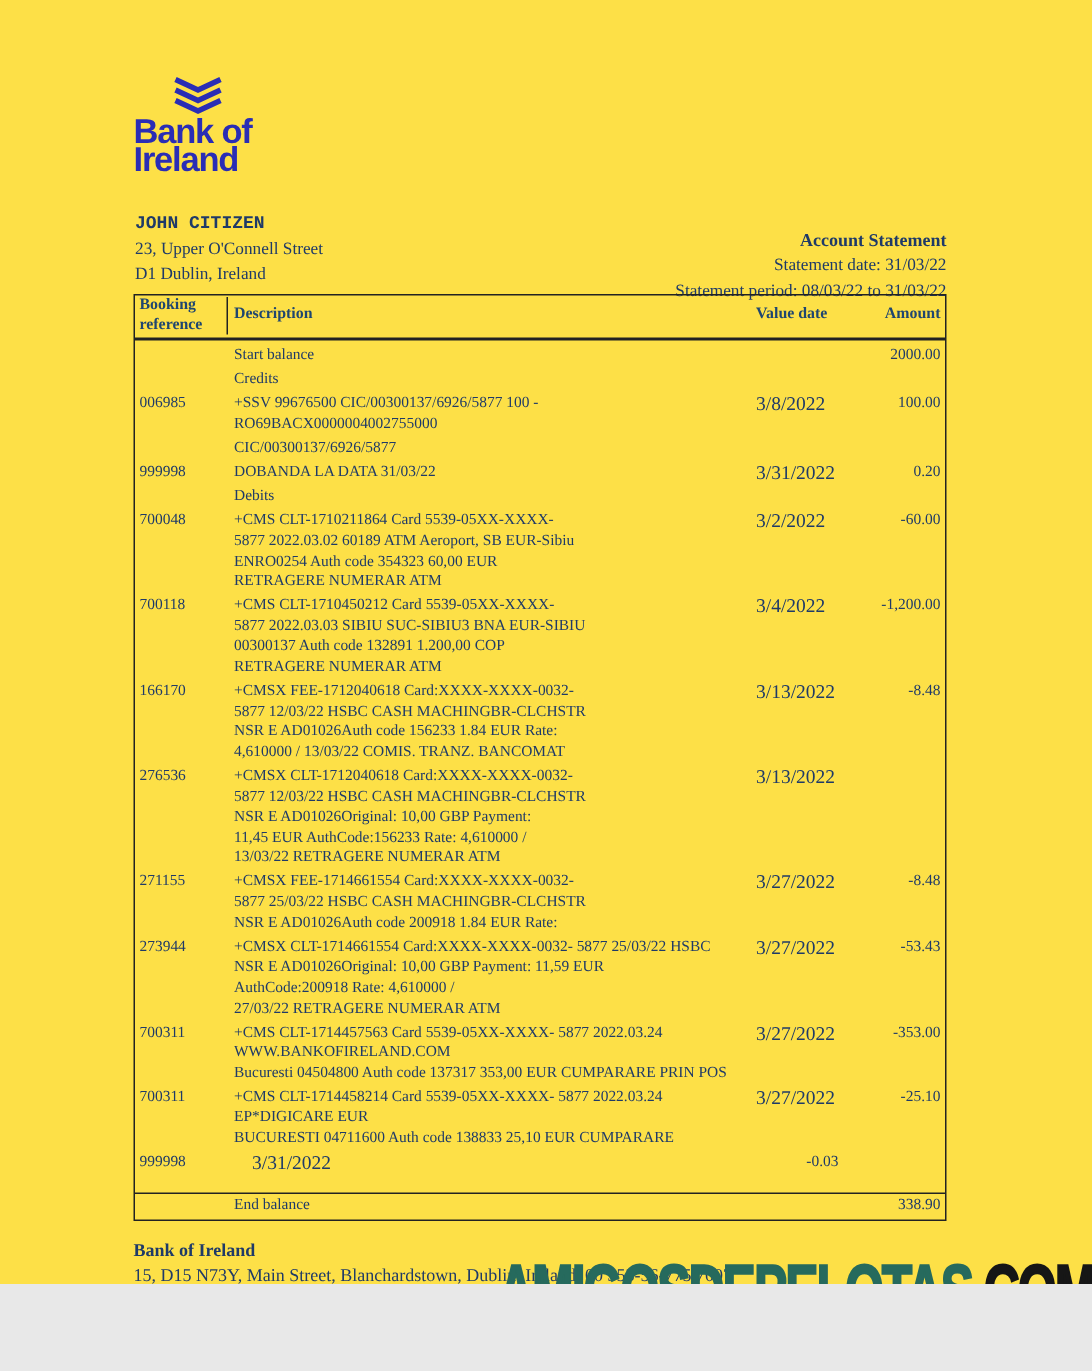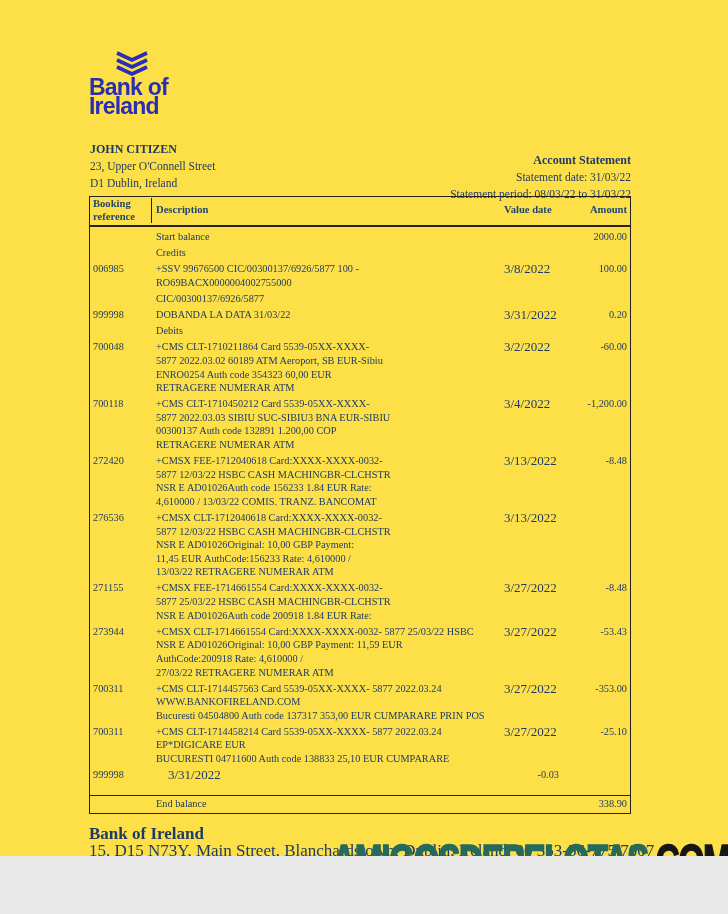--- a/index.html
+++ b/index.html
@@ -7,21 +7,21 @@
         font-family:"Liberation Serif",serif;color:#1f3a68;}
 
   
   .logo{position:absolute;left:89px;top:50px;}
   .logo-icon{display:block;margin-left:24px;margin-bottom:2px;}
   .logo-line{font-family:"Liberation Sans",sans-serif;font-weight:bold;font-size:23px;
              line-height:19px;color:#2a2db5;letter-spacing:-0.8px;}
 
   
   .customer{position:absolute;left:90px;top:141px;font-size:11.5px;line-height:17px;}
-  .customer .name{font-weight:bold;font-size:12px;}
+  .customer .name{font-weight:bold;font-size:12px;font-family:Liberation Mono, monospace;}
   .stmt-meta{position:absolute;right:97px;top:152px;text-align:right;font-size:11.5px;line-height:17px;}
   .stmt-meta .title{font-weight:bold;font-size:12px;}
 
   
   .stable{position:absolute;left:89px;top:196px;width:540px;border:1.5px solid #222;}
   .thead{display:grid;grid-template-columns:62px 336px 74px 1fr;
          border-bottom:2px solid #222;font-weight:bold;color:#1f4670;
          font-size:10.6px;line-height:12.6px;padding:1px 0 2px 0;}
   .thead .h-ref{padding:0 2px 0 3px;border-right:1.4px solid #222;}
   .thead .h-desc{padding:0 2px 0 4px;align-self:center;}
@@ -32,21 +32,21 @@
   .trow{display:grid;grid-template-columns:62px 336px 74px 1fr;margin-top:2.5px;}
   .trow:first-child{margin-top:0;}
   .c-ref{padding-left:3px;font-size:10.3px;line-height:13.6px;}
   .c-desc{padding-left:4px;}
   .c-desc .dline{font-size:10.3px;line-height:13.6px;white-space:nowrap;}
   .c-date{padding-left:16px;font-size:13px;line-height:13.6px;}
   .c-amt{text-align:right;padding-right:3px;font-size:10.3px;line-height:13.6px;}
   .trow.endrow{border-top:1.2px solid #222;padding-top:1px;margin-top:13px;}
 
   
-  .footer{position:absolute;left:89px;top:825px;font-size:17px;line-height:17px;}
+  .footer{position:absolute;left:89px;top:825px;font-size:12px;line-height:17px;}
   .footer .fbank{font-weight:bold;}
 
   
   .watermark{position:absolute;right:-2px;top:833px;white-space:nowrap;
              font-family:"Liberation Sans",sans-serif;font-weight:bold;font-size:49px;
              letter-spacing:-2px;transform:scaleX(0.68);transform-origin:100% 50%;
              z-index:5;}
   .watermark .wm-main{color:#266a5d;-webkit-text-stroke:1.6px #266a5d;}
   .watermark .wm-suffix{color:#161616;-webkit-text-stroke:1.6px #161616;}
 </style>
@@ -158,21 +158,21 @@
             <div class="dline">+CMS CLT-1710450212 Card 5539-05XX-XXXX-</div>
             <div class="dline">5877 2022.03.03 SIBIU SUC-SIBIU3 BNA EUR-SIBIU</div>
             <div class="dline">00300137 Auth code 132891 1.200,00 COP</div>
             <div class="dline">RETRAGERE NUMERAR ATM</div>
           </div>
       <div class="c-date">3/4/2022</div>
       <div class="c-amt">-1,200.00</div>
     </div>
 
     <div class="trow">
-      <div class="c-ref">272420</div>
+      <div class="c-ref">166170</div>
       <div class="c-desc">
             <div class="dline">+CMSX FEE-1712040618 Card:XXXX-XXXX-0032-</div>
             <div class="dline">5877 12/03/22 HSBC CASH MACHINGBR-CLCHSTR</div>
             <div class="dline">NSR E AD01026Auth code 156233 1.84 EUR Rate:</div>
             <div class="dline">4,610000 / 13/03/22 COMIS. TRANZ. BANCOMAT</div>
           </div>
       <div class="c-date">3/13/2022</div>
       <div class="c-amt">-8.48</div>
     </div>
 

